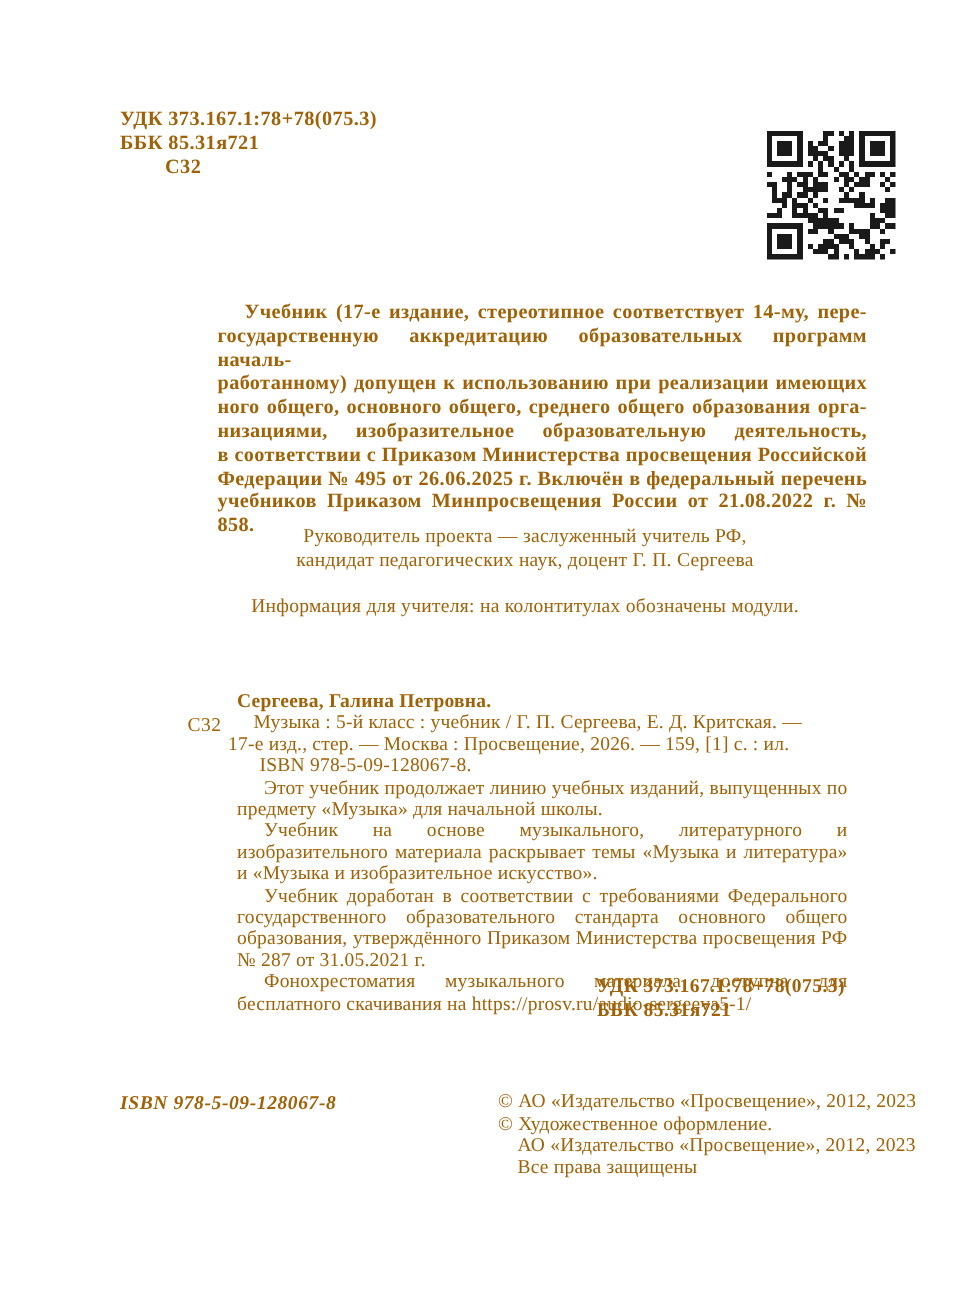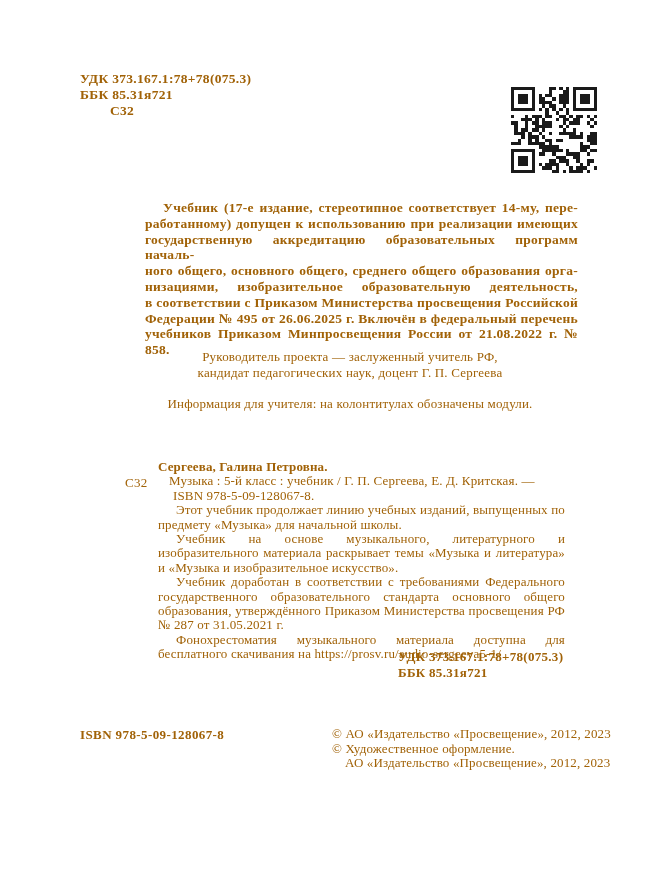--- a/index.html
+++ b/index.html
@@ -54,21 +54,21 @@
   .catalog .isbn{padding-left:41px;}
   .cat-paras div{text-indent:18px;text-align:justify;margin-left:26px;}
   
   .udk-bottom{
     position:absolute;left:398px;top:649px;
     font-size:13px;line-height:16px;font-weight:700;letter-spacing:0.3px;
   }
   
   .footer-isbn{
     position:absolute;left:80px;top:727px;
-    font-size:13px;font-weight:700;letter-spacing:0.4px;
+    font-size:13px;font-weight:700;letter-spacing:0.4px;font-style:italic;
   }
   .copyright{
     position:absolute;left:332px;top:727px;
     font-size:13px;line-height:14.5px;letter-spacing:0.15px;
   }
   .copyright div:nth-child(n+3){padding-left:13px;}
 </style>
 </head>
 <body>
 
@@ -386,56 +386,58 @@
       <rect x="15" y="24" width="1" height="1" fill="#1a1a1a"></rect>
       <rect x="17" y="24" width="1" height="1" fill="#1a1a1a"></rect>
       <rect x="18" y="24" width="1" height="1" fill="#1a1a1a"></rect>
       <rect x="19" y="24" width="1" height="1" fill="#1a1a1a"></rect>
       <rect x="20" y="24" width="1" height="1" fill="#1a1a1a"></rect>
       <rect x="22" y="24" width="1" height="1" fill="#1a1a1a"></rect>
     </svg>
 
   <div class="admission">
       <div class="jl">Учебник (17-е издание, стереотипное соответствует 14-му, пере-</div>
+      <div class="jl">государственную аккредитацию образовательных программ началь-</div>
       <div class="jl">работанному) допущен к использованию при реализации имеющих</div>
-      <div class="jl">государственную аккредитацию образовательных программ началь-</div>
       <div class="jl">ного общего, основного общего, среднего общего образования орга-</div>
       <div class="jl">низациями, изобразительное образовательную деятельность,</div>
       <div class="jl">в соответствии с Приказом Министерства просвещения Российской</div>
       <div class="jl">Федерации № 495 от 26.06.2025 г. Включён в федеральный перечень</div>
       <div>учебников Приказом Минпросвещения России от 21.08.2022 г. № 858.</div>
     </div>
 
   <div class="lead-block">
     <div>Руководитель проекта — заслуженный учитель РФ,</div>
     <div>кандидат педагогических наук, доцент Г. П. Сергеева</div>
   </div>
 
   <div class="teacher-note">Информация для учителя: на колонтитулах обозначены модули.</div>
 
   <div class="catalog-code">С32</div>
 
   <div class="catalog">
     <div class="author">Сергеева, Галина Петровна.</div>
     <div class="t1">Музыка : 5-й класс : учебник / Г. П. Сергеева, Е. Д. Критская. —</div>
+    <div class="t2">17-е изд., стер. — Москва : Просвещение, 2026. — 159, [1] с. : ил.</div>
     <div class="isbn">ISBN 978-5-09-128067-8.</div>
     <div class="cat-paras">
         <div>Этот учебник продолжает линию учебных изданий, выпущенных по предмету «Музыка» для начальной школы.</div>
         <div>Учебник на основе музыкального, литературного и изобразительного материала раскрывает темы «Музыка и литература» и «Музыка и изобразительное искусство».</div>
         <div>Учебник доработан в соответствии с требованиями Федерального государственного образовательного стандарта основного общего образования, утверждённого Приказом Министерства просвещения РФ № 287 от 31.05.2021 г.</div>
         <div>Фонохрестоматия музыкального материала доступна для бесплатного скачивания на https://prosv.ru/audio-sergeeva5-1/</div>
       </div>
   </div>
 
   <div class="udk-bottom">
     <div>УДК 373.167.1:78+78(075.3)</div>
     <div>ББК 85.31я721</div>
   </div>
 
   <div class="footer-isbn">ISBN 978-5-09-128067-8</div>
 
   <div class="copyright">
       <div>© АО «Издательство «Просвещение», 2012, 2023</div>
       <div>© Художественное оформление.</div>
       <div>АО «Издательство «Просвещение», 2012, 2023</div>
+      <div>Все права защищены</div>
     </div>
 
 </div>
 
 </body></html>

